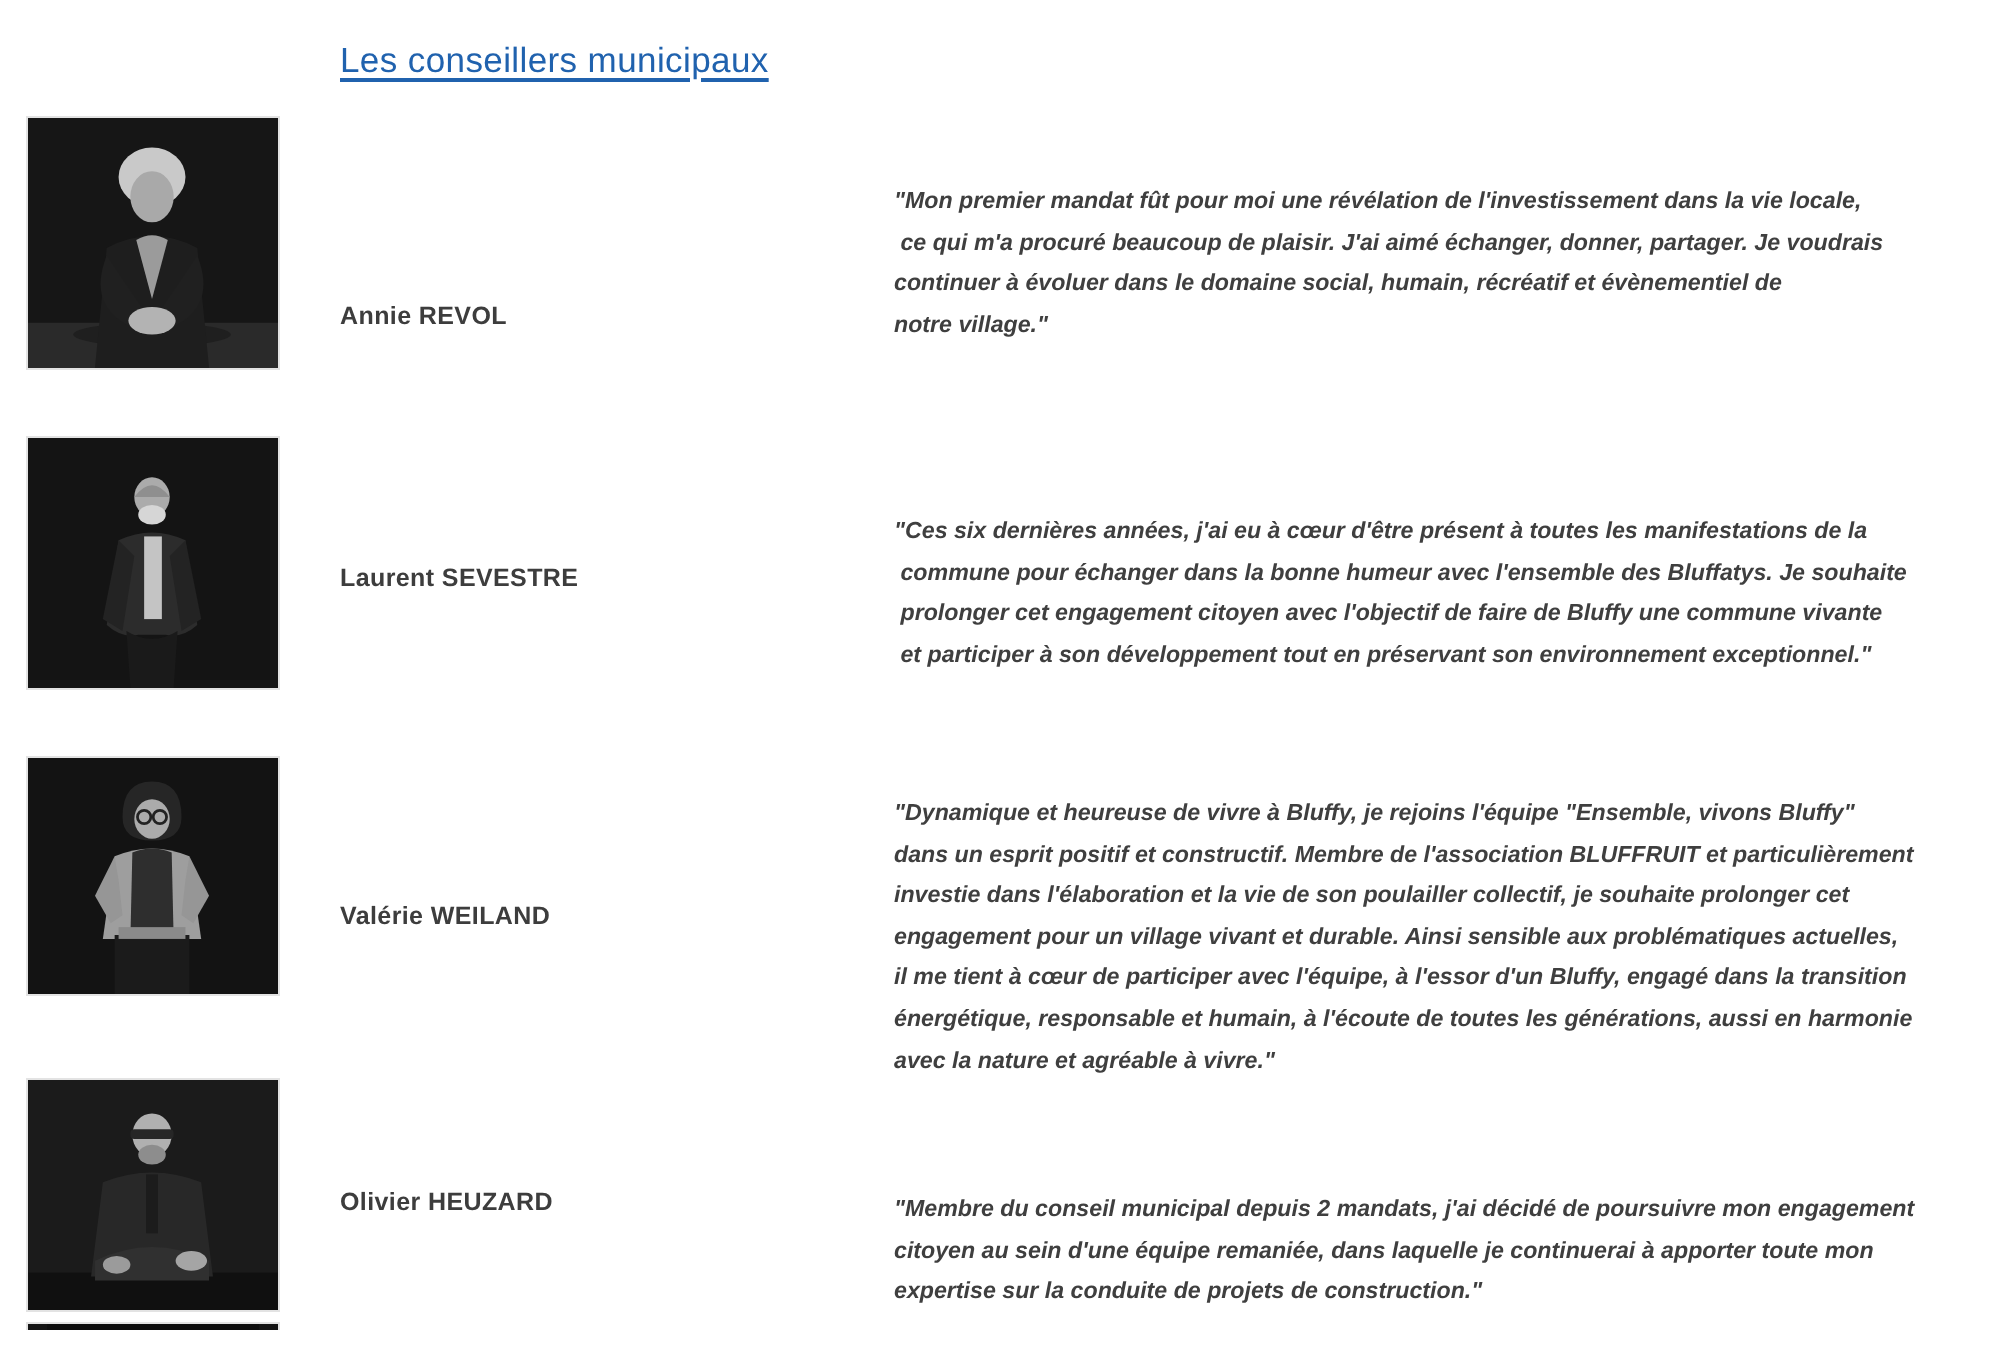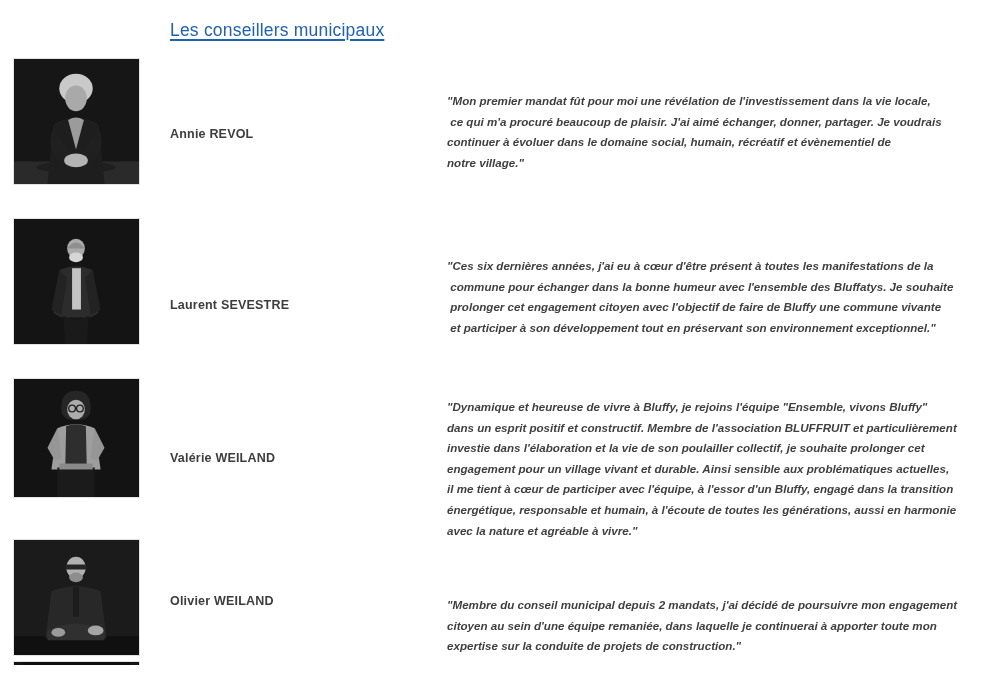--- a/index.html
+++ b/index.html
@@ -61,40 +61,40 @@
       <ellipse cx="63" cy="110" rx="40" ry="6" fill="#1f1f1f"></ellipse>
       <ellipse cx="63" cy="30" rx="17" ry="15" fill="#c9c9c9"></ellipse>
       <ellipse cx="63" cy="40" rx="11" ry="13" fill="#a9a9a9"></ellipse>
       <path d="M34 127 L40 66 Q63 54 86 66 L92 127 Z" fill="#1e1e1e"></path>
       <path d="M55 62 L63 92 L71 62 Q63 57 55 62 Z" fill="#9b9b9b"></path>
       <path d="M40 70 Q30 95 52 106 L63 104 Z" fill="#202020"></path>
       <path d="M86 70 Q96 95 74 106 L63 104 Z" fill="#202020"></path>
       <ellipse cx="63" cy="103" rx="12" ry="7" fill="#b3b3b3"></ellipse>
     </svg>
   </div>
-  <div class="name" style="top:127px;">Annie REVOL</div>
+  <div class="name" style="top:151px;">Annie REVOL</div>
   <div class="quote" style="top:91px;">"Mon premier mandat fût pour moi une révélation de l'investissement dans la vie locale,
  ce qui m'a procuré beaucoup de plaisir. J'ai aimé échanger, donner, partager. Je voudrais
 continuer à évoluer dans le domaine social, humain, récréatif et évènementiel de
 notre village."</div>
 
   <div class="photo" style="top:218px;height:127px;">
     <svg viewBox="0 0 127 127">
       <rect x="0" y="0" width="127" height="127" fill="#141414"></rect>
       <ellipse cx="63" cy="30" rx="9" ry="10" fill="#ababab"></ellipse>
       <path d="M54 30 Q63 18 72 30 Z" fill="#8f8f8f"></path>
       <ellipse cx="63" cy="39" rx="7" ry="5" fill="#d6d6d6"></ellipse>
       <path d="M46 52 Q63 44 80 52 L86 95 Q78 102 70 100 L56 100 Q48 102 40 95 Z" fill="#2c2c2c"></path>
       <rect x="59" y="50" width="9" height="42" fill="#c4c4c4"></rect>
       <path d="M46 52 L38 92 L48 98 L54 60 Z" fill="#232323"></path>
       <path d="M80 52 L88 92 L78 98 L72 60 Z" fill="#232323"></path>
       <path d="M50 98 L52 127 L74 127 L76 98 Q63 106 50 98 Z" fill="#1a1a1a"></path>
     </svg>
   </div>
-  <div class="name" style="top:298px;">Laurent SEVESTRE</div>
+  <div class="name" style="top:282px;">Laurent SEVESTRE</div>
   <div class="quote" style="top:256px;">"Ces six dernières années, j'ai eu à cœur d'être présent à toutes les manifestations de la
  commune pour échanger dans la bonne humeur avec l'ensemble des Bluffatys. Je souhaite
  prolonger cet engagement citoyen avec l'objectif de faire de Bluffy une commune vivante
  et participer à son développement tout en préservant son environnement exceptionnel."</div>
 
   <div class="photo" style="top:378px;height:120px;">
     <svg viewBox="0 0 127 120">
       <rect x="0" y="0" width="127" height="120" fill="#131313"></rect>
       <path d="M48 30 Q48 12 63 12 Q78 12 78 30 Q78 42 63 42 Q48 42 48 30 Z" fill="#262626"></path>
       <ellipse cx="63" cy="31" rx="9" ry="10" fill="#ababab"></ellipse>
@@ -124,21 +124,21 @@
       <ellipse cx="63" cy="28" rx="10" ry="11" fill="#b0b0b0"></ellipse>
       <rect x="52" y="25" width="22" height="5" rx="2" fill="#262626"></rect>
       <ellipse cx="63" cy="38" rx="7" ry="5" fill="#8d8d8d"></ellipse>
       <path d="M38 52 Q63 42 88 52 L94 100 L32 100 Z" fill="#282828"></path>
       <rect x="60" y="48" width="6" height="30" fill="#1c1c1c"></rect>
       <path d="M34 92 Q63 78 92 92 L92 102 L34 102 Z" fill="#303030"></path>
       <ellipse cx="83" cy="92" rx="8" ry="5" fill="#a5a5a5"></ellipse>
       <ellipse cx="45" cy="94" rx="7" ry="4.5" fill="#9b9b9b"></ellipse>
     </svg>
   </div>
-  <div class="name" style="top:594px;">Olivier WEILAND</div>
+  <div class="name" style="top:594px;">Olivier HEUZARD</div>
   <div class="quote" style="top:595px;">"Membre du conseil municipal depuis 2 mandats, j'ai décidé de poursuivre mon engagement
 citoyen au sein d'une équipe remaniée, dans laquelle je continuerai à apporter toute mon
 expertise sur la conduite de projets de construction."</div>
 
   <div class="photo" style="top:661px;height:12px;">
     <svg viewBox="0 0 127 12">
       <rect x="0" y="0" width="127" height="12" fill="#0e0e0e"></rect>
       <ellipse cx="70" cy="12" rx="22" ry="6" fill="#1d1d1d"></ellipse>
     </svg>
   </div>

